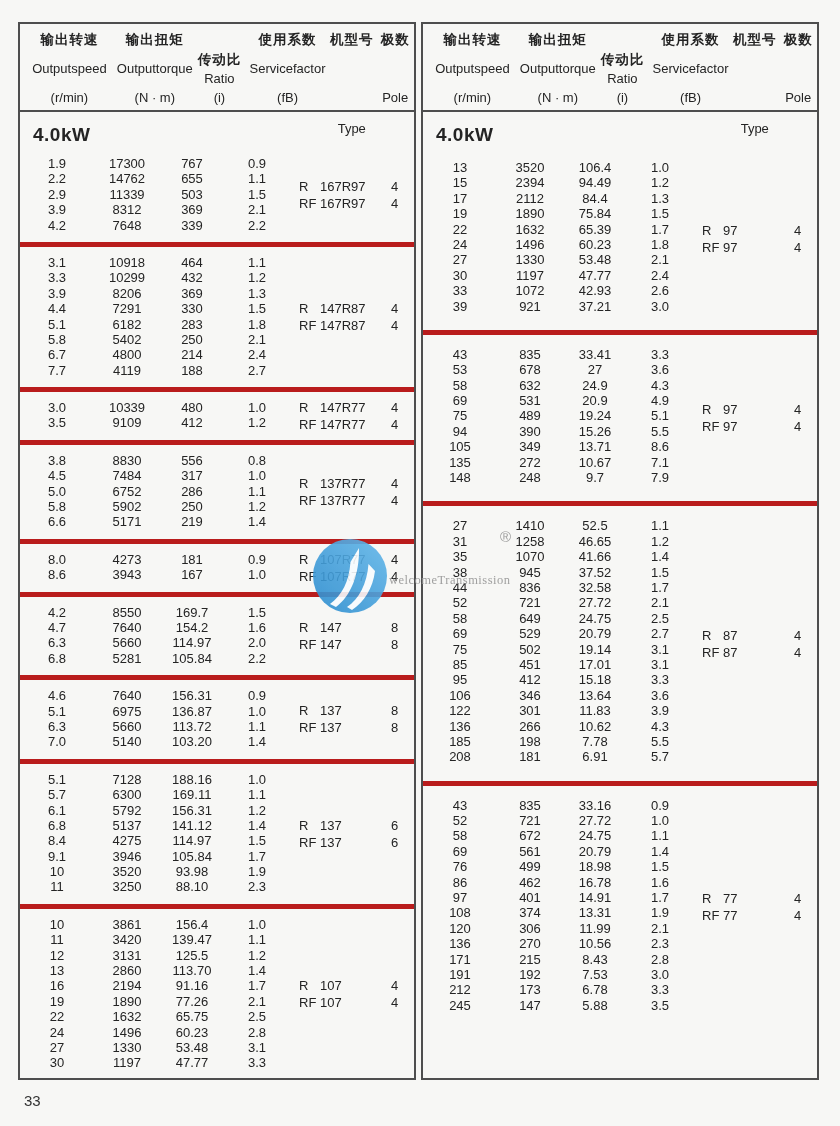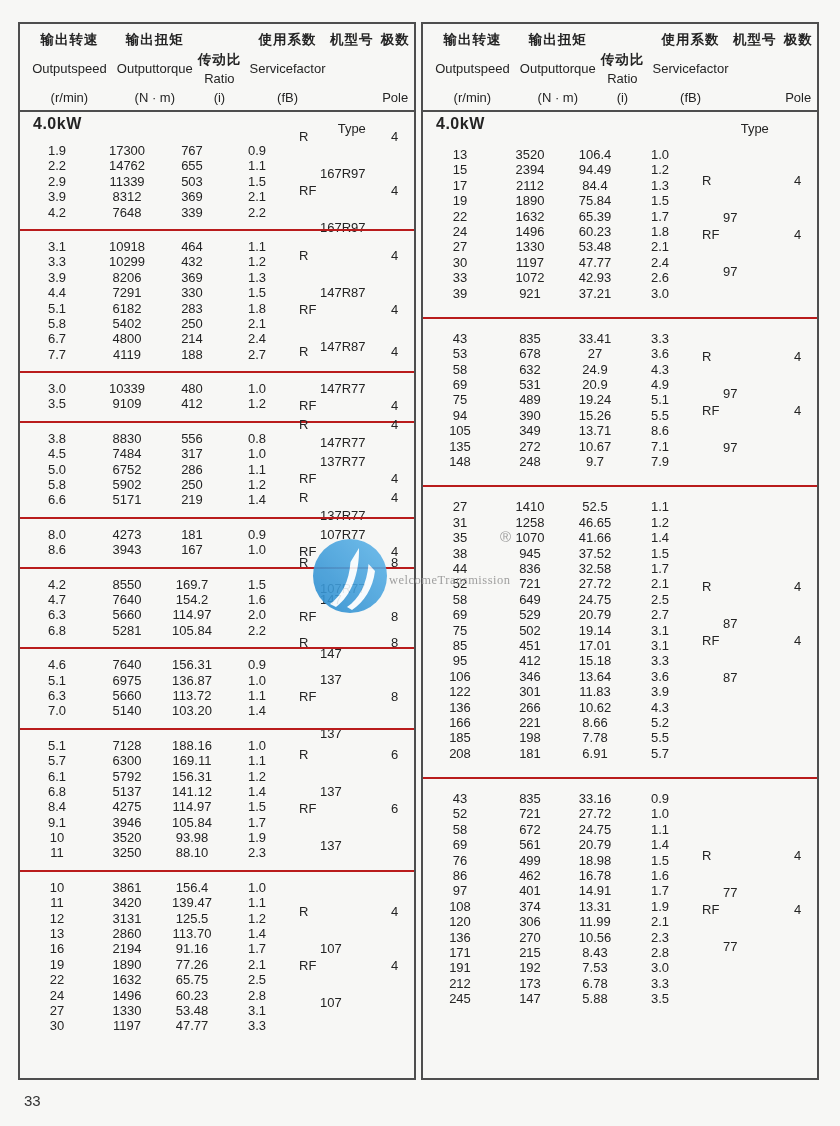--- a/index.html
+++ b/index.html
@@ -21,31 +21,31 @@
   }
   
   .hrow{display:flex;height:88px;border-bottom:2px solid #4e4e4e;box-sizing:border-box;padding:7px 0 5px;}
   .hcol{display:flex;flex-direction:column;align-items:center;box-sizing:border-box;}
   .hc0{width:100px;}.hc1{width:72px;}.hc2{width:58px;margin-top:20px;}.hc3{width:80px;}.hc4{width:50px;gap:36px;}.hc5{width:38px;}
   .hzh{font-size:13.5px;font-weight:bold;letter-spacing:1px;white-space:nowrap;}
   .hmid{flex:1;display:flex;justify-content:center;align-items:center;font-size:13px;line-height:1.13;}
   .hbot{font-size:13px;white-space:nowrap;}
   
   .colbody{flex:1;display:flex;flex-direction:column;}
-  .section-title{font-size:16px;font-weight:bold;padding:3px 0 2px 13px;letter-spacing:.5px;}
+  .section-title{font-size:19px;font-weight:bold;padding:12px 0 2px 13px;letter-spacing:.5px;}
   .group{position:relative;padding:8px 0 9px;}
-  .group + .group{border-top:2px solid #b91c1c;}
+  .group + .group{border-top:5px solid #b91c1c;}
   .half[data-side="right"] .group{padding:12px 0 16px;}
   .row{display:flex;height:15.4px;line-height:15.4px;font-size:13px;}
   .cell{display:inline-block;text-align:center;white-space:nowrap;}
   .c0{width:74px;}.c1{width:66px;}.c2{width:64px;}.c3{width:66px;}
   .typeblock{position:absolute;left:279px;top:50%;transform:translateY(-50%);width:117px;font-size:13px;}
   .typeline{display:flex;line-height:17px;}
   .tprefix{width:21px;}
-  .tmodel{width:53px;margin-top:37px;}
+  .tmodel{width:53px;}
   .pole{flex:1;text-align:center;}
   
   .watermark{position:absolute;left:300px;top:520px;width:250px;height:100px;z-index:5;pointer-events:none;}
   .wm-logo{position:absolute;left:12px;top:18px;width:76px;height:76px;opacity:.9;}
   .wm-name{
     position:absolute;left:86px;top:16px;
     font-size:31px;font-weight:bold;letter-spacing:5px;
     color:rgba(125,125,125,.78);white-space:nowrap;
   }
   .wm-reg{
@@ -818,26 +818,20 @@
                 <span class="cell c2">11.83</span>
                 <span class="cell c3">3.9</span>
               </div>
               <div class="row">
                 <span class="cell c0">136</span>
                 <span class="cell c1">266</span>
                 <span class="cell c2">10.62</span>
                 <span class="cell c3">4.3</span>
               </div>
               <div class="row">
-                <span class="cell c0">166</span>
-                <span class="cell c1">221</span>
-                <span class="cell c2">8.66</span>
-                <span class="cell c3">5.2</span>
-              </div>
-              <div class="row">
                 <span class="cell c0">185</span>
                 <span class="cell c1">198</span>
                 <span class="cell c2">7.78</span>
                 <span class="cell c3">5.5</span>
               </div>
               <div class="row">
                 <span class="cell c0">208</span>
                 <span class="cell c1">181</span>
                 <span class="cell c2">6.91</span>
                 <span class="cell c3">5.7</span>

